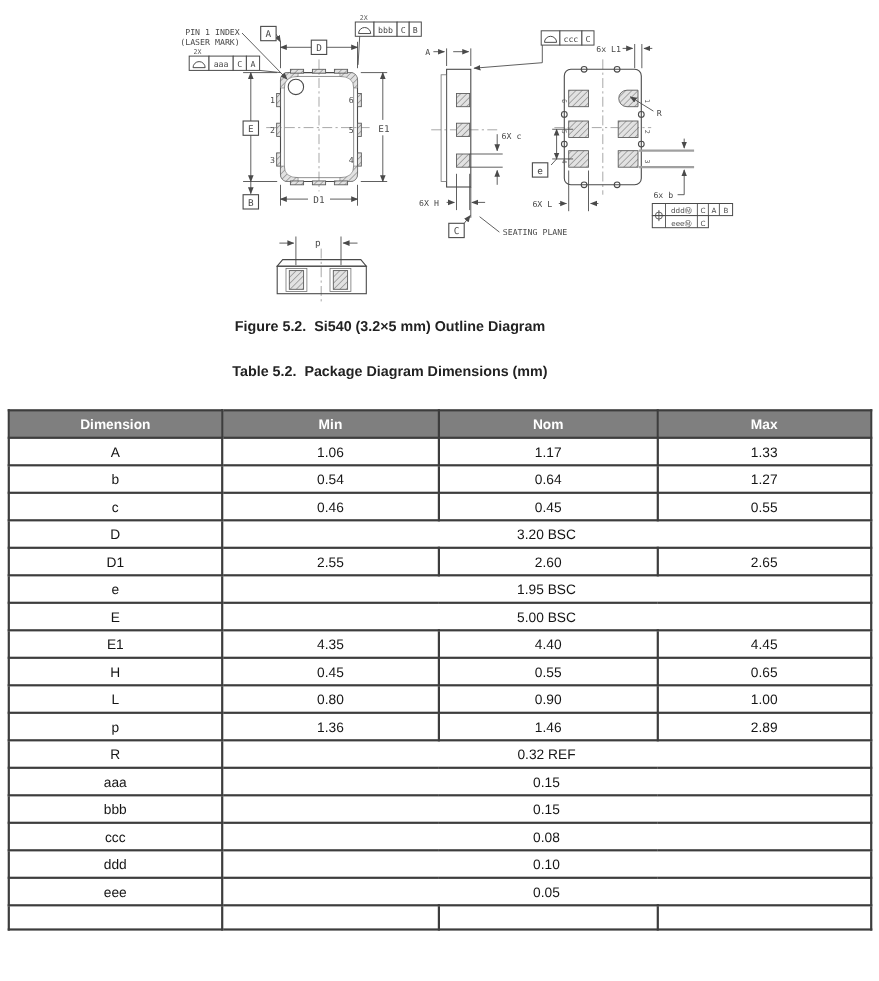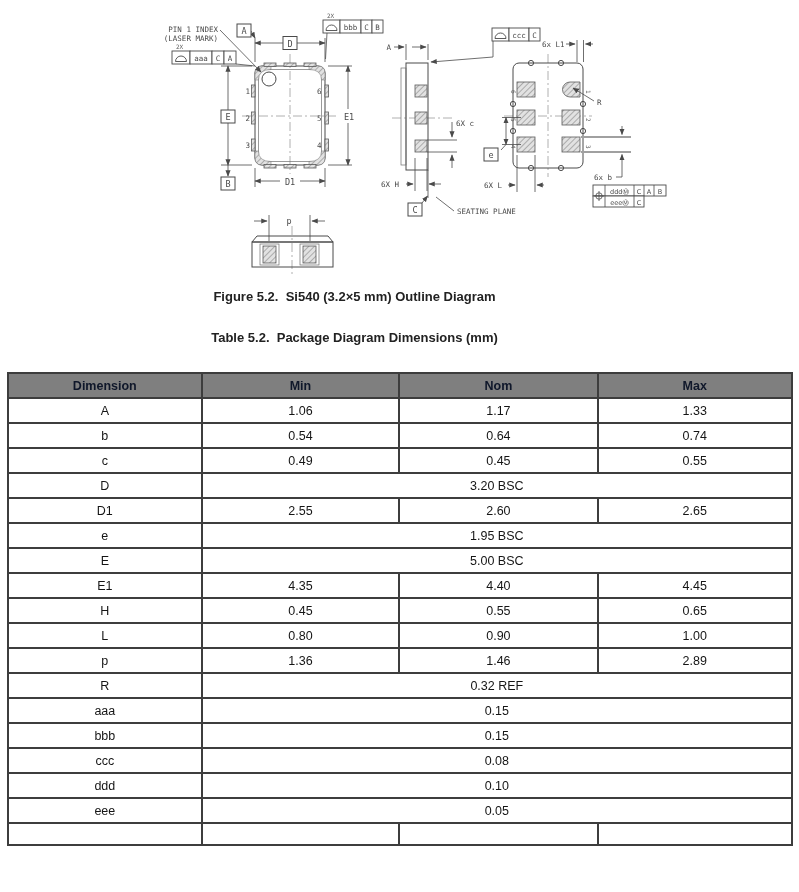--- a/index.html
+++ b/index.html
@@ -23,21 +23,21 @@
   
   .caption{position:absolute;left:0;width:709px;text-align:center;
            font-weight:bold;font-size:13px;color:#222;white-space:pre;}
   #fig-cap{top:289px;}
   #tab-cap{top:330px;text-align:center;}
   
   #tbl-wrap{position:absolute;left:7px;top:372px;width:786px;}
   table{border-collapse:collapse;table-layout:fixed;width:786px;}
   th,td{border:2px solid #3d3d3d;height:23px;text-align:center;
         font-size:12.5px;padding:0;overflow:hidden;}
-  th{background:#7f7f7f;color:#0f172a;font-weight:bold;}
+  th{background:#7f7f7f;color:#ffffff;font-weight:bold;}
   td{color:#151515;}
 </style>
 </head>
 <body>
 
 <svg id="diagram" width="799" height="284" viewBox="0 0 799 284">
   <defs>
     <pattern id="hatch" width="4" height="4" patternUnits="userSpaceOnUse" patternTransform="rotate(45)">
       <rect width="4" height="4" fill="#e2e2e2"></rect>
       <line x1="0" y1="0" x2="0" y2="4" stroke="#7d7d7d" stroke-width="1.1"></line>
@@ -339,25 +339,25 @@
         <tr>
           <td>A</td>
           <td>1.06</td>
           <td>1.17</td>
           <td>1.33</td>
         </tr>
         <tr>
           <td>b</td>
           <td>0.54</td>
           <td>0.64</td>
-          <td>0.74</td>
+          <td>1.27</td>
         </tr>
         <tr>
           <td>c</td>
-          <td>0.49</td>
+          <td>0.46</td>
           <td>0.45</td>
           <td>0.55</td>
         </tr>
         <tr>
           <td>D</td>
           <td colspan="3">3.20 BSC</td>
         </tr>
         <tr>
           <td>D1</td>
           <td>2.55</td>

